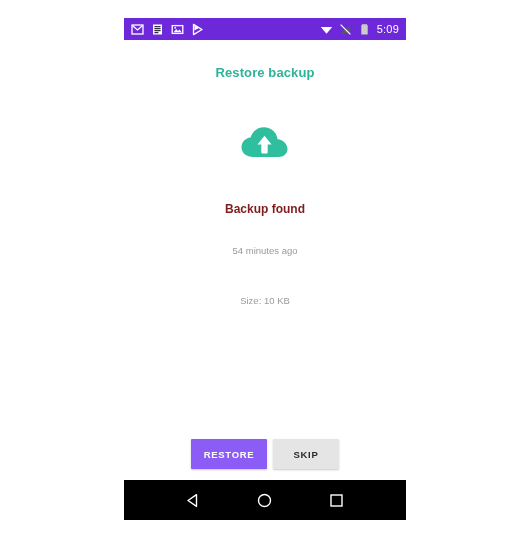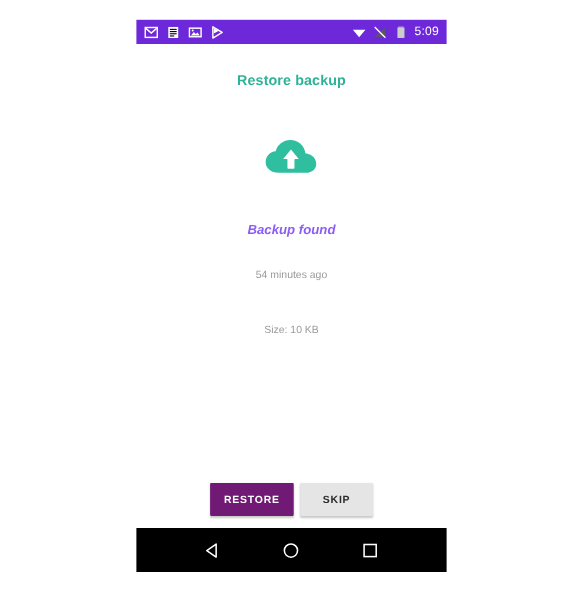--- a/index.html
+++ b/index.html
@@ -84,24 +84,23 @@
     margin-top: 18px;
     width: 50px;
     height: 38px;
     display: flex;
     align-items: center;
     justify-content: center;
   }
 
   #backup-status {
     margin-top: 14px;
-    color: #8b5cf6;
+    color: #7f1d1d;
     font-size: 12px;
     font-weight: bold;
-    font-style: italic;
   }
 
   .backup-meta {
     color: #9a9a9a;
     font-size: 9.5px;
     margin-top: 3px;
     line-height: 12px;
   }
   .backup-meta.second { margin-top: 12px; text-align: right; }
 
@@ -111,21 +110,21 @@
     left: 0;
     right: 0;
     top: 399px;
     display: flex;
     justify-content: center;
     align-items: flex-start;
     gap: 6px;
   }
 
   #restore-button {
-    background: #701a75;
+    background: #8b5cf6;
     color: #ffffff;
     border: none;
     width: 76px;
     height: 30px;
     font-size: 9.5px;
     font-weight: bold;
     letter-spacing: 0.7px;
     font-family: "Liberation Sans", sans-serif;
     cursor: pointer;
     box-shadow: 0 1px 2px rgba(0,0,0,0.22);

